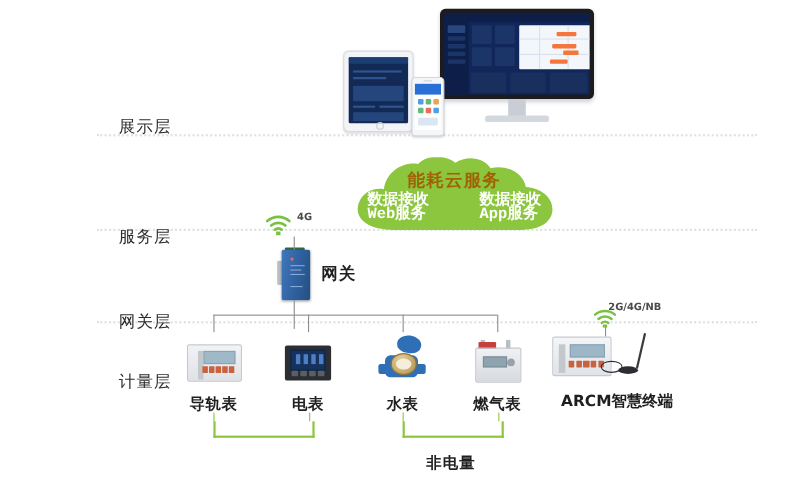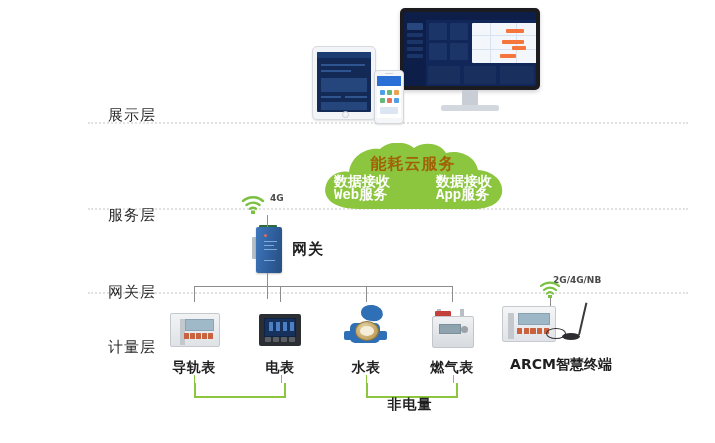--- a/index.html
+++ b/index.html
@@ -468,20 +468,20 @@
     </div>
     <div class="ant-cab"></div>
     <div class="ant-base"></div>
     <div class="ant-rod"></div>
   </div>
   <div class="arcm-label">ARCM智慧终端</div>
 
   <div class="brk" style="left:194px;top:383px;width:88px;"></div>
 
   <div class="brk" style="left:366px;top:383px;width:88px;"></div>
-  <div class="brk-label" style="left:366px;top:396px;width:88px;">非电量</div>
+  <div class="brk-label" style="left:366px;top:412px;width:88px;">非电量</div>
 
   <div class="tick" style="left:194px;top:375px;"></div>
   <div class="tick" style="left:281px;top:375px;"></div>
   <div class="tick" style="left:366px;top:375px;"></div>
   <div class="tick" style="left:453px;top:375px;"></div>
 
 </div>
 
 </body></html>

